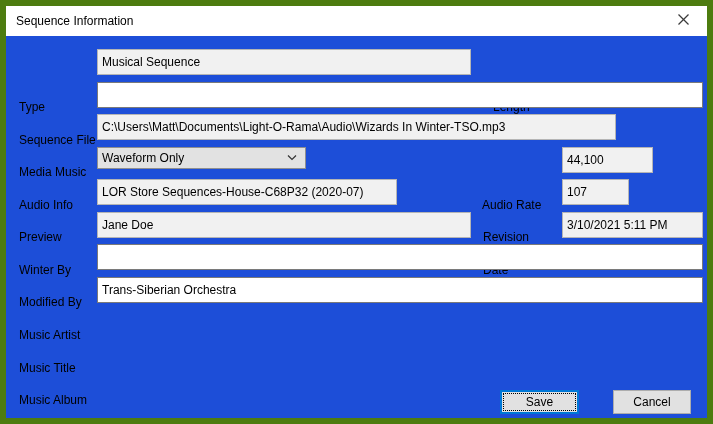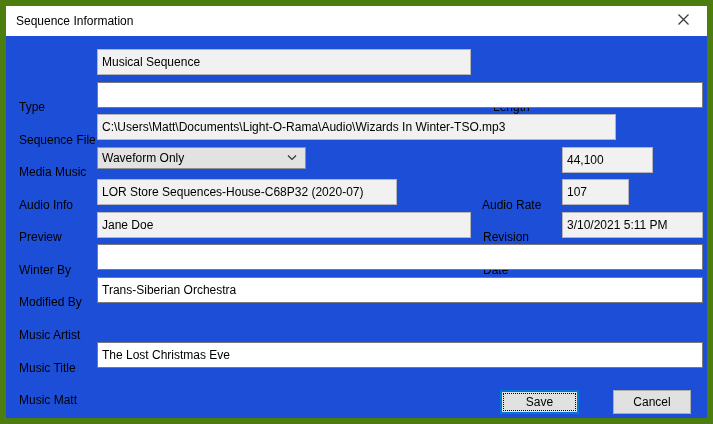--- a/index.html
+++ b/index.html
@@ -101,19 +101,18 @@
   <input class="fld ro date" readonly="" value="3/10/2021 5:11 PM" style="">
 
   <span class="lbl modified">Modified By</span>
   <input class="fld ed modified" value="" style="">
 
   <span class="lbl artist">Music Artist</span>
   <input class="fld ed artist" value="Trans-Siberian Orchestra" style="">
 
   <span class="lbl mtitle">Music Title</span>
 
-  <span class="lbl malbum">Music Matt</span>
-  <input class="fld ed malbum" value="The Lost Christmas Eve" style="">
+  <span class="lbl malbum">Music Album</span>
 
   <button class="btn cancel">Cancel</button>
   <button class="btn default save">Save</button>
 
 </div>
 
 </body></html>

